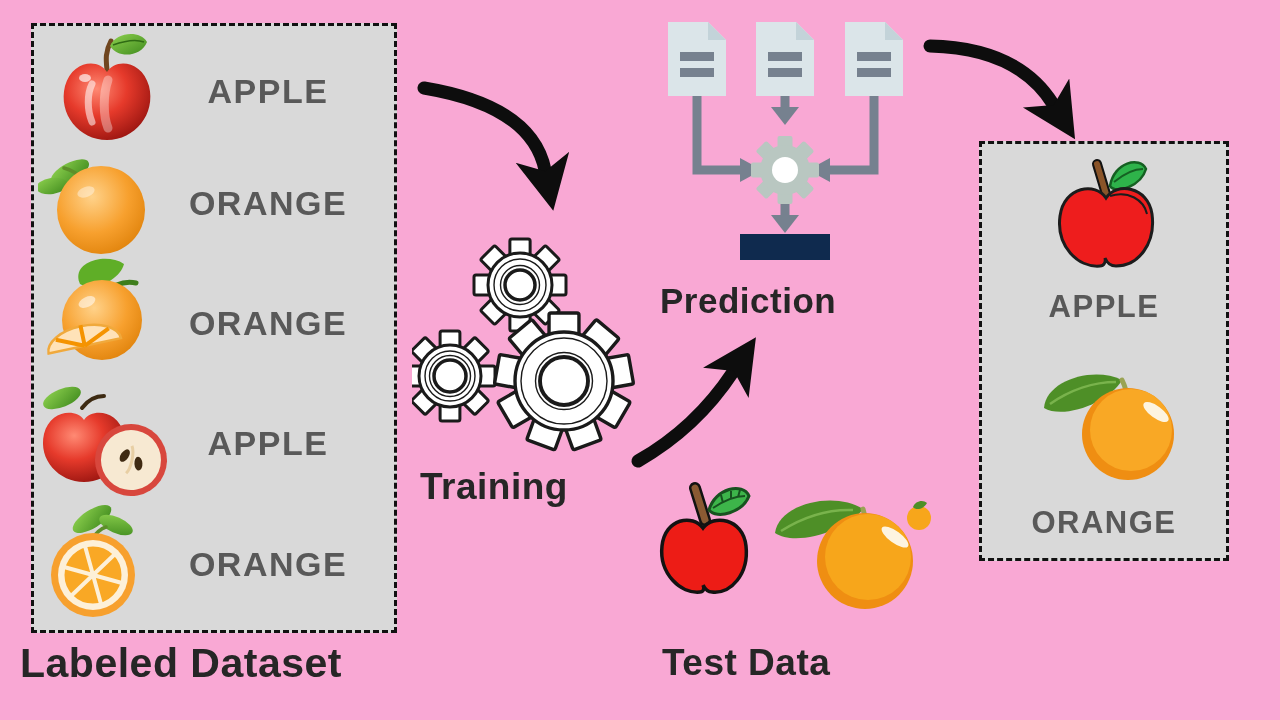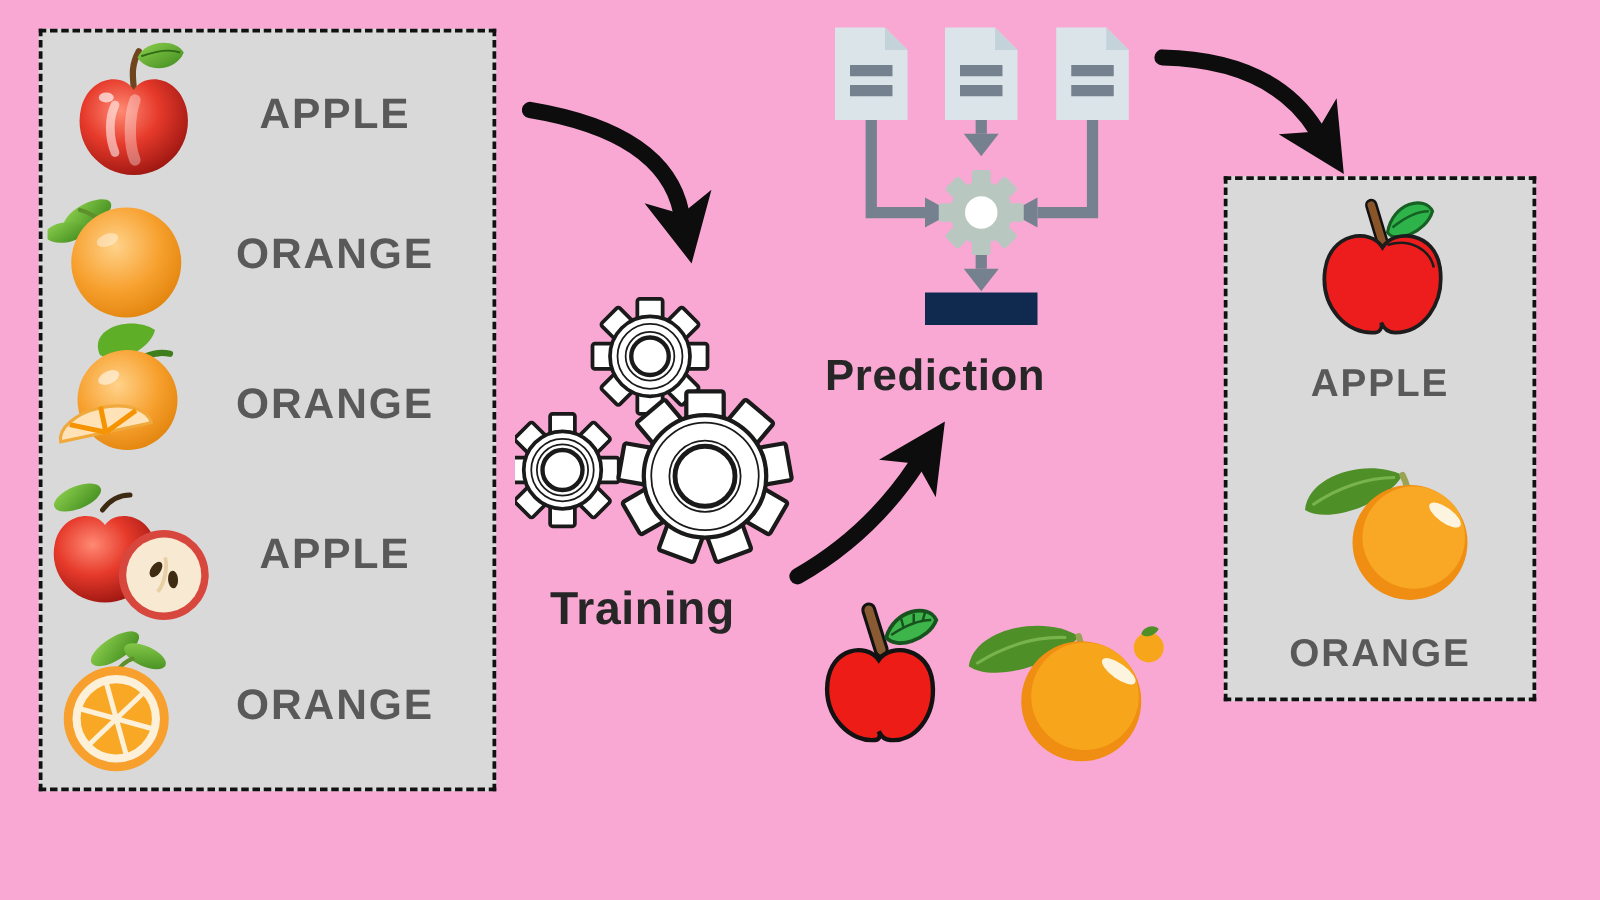--- a/index.html
+++ b/index.html
@@ -88,20 +88,21 @@
     <ellipse cx="76" cy="22" rx="18" ry="8" fill="url(#g-leaf)" transform="rotate(24 76 22)"></ellipse>
     <path d="M52,36 C56,30 60,26 66,24" stroke="#5d8f2a" stroke-width="3.5" fill="none" stroke-linecap="round"></path>
     <circle cx="53" cy="72" r="42" fill="#f7a02e"></circle>
     <circle cx="53" cy="72" r="35" fill="#fdf0d8"></circle>
     <circle cx="53" cy="72" r="30" fill="#f9a825"></circle>
     <path d="M82,80 L24,64 M61,101 L45,43 M31,93 L75,51" stroke="#fdf0d8" stroke-width="4" fill="none"></path>
     <circle cx="53" cy="72" r="30" fill="none" stroke="#fdf0d8" stroke-width="3"></circle>
   </svg>
   <div class="fruit-label" style="left:158px;top:545px;width:220px;font-size:34px;">ORANGE</div>
 
+  <div class="heading" style="left:20px;top:640px;width:386px;font-size:41px;">Labeled Dataset</div>
 
   <svg class="abs" style="left:0;top:0;pointer-events:none" width="1280" height="720">
     <defs>
       <marker id="ah" markerWidth="4.8" markerHeight="4.4" refX="1.0" refY="2.1" orient="auto">
         <path d="M0,0 L4.2,2.1 L0,4.2 L1.1,2.1 Z" fill="#0d0d0d"></path>
       </marker>
     </defs>
     <path d="M424,88 Q532,106 545,170" stroke="#0d0d0d" stroke-width="13" fill="none" stroke-linecap="round" marker-end="url(#ah)"></path>
     <path d="M638,461 Q696,428 733,372" stroke="#0d0d0d" stroke-width="13" fill="none" stroke-linecap="round" marker-end="url(#ah)"></path>
     <path d="M930,46 Q1018,48 1053,104" stroke="#0d0d0d" stroke-width="13" fill="none" stroke-linecap="round" marker-end="url(#ah)"></path>
@@ -145,21 +146,21 @@
         <rect x="137.04" y="85" width="29.92" height="31" rx="2" transform="rotate(200 152 153)" fill="#ffffff" stroke="#1a1a1a" stroke-width="3.4"></rect>
         <rect x="137.04" y="85" width="29.92" height="31" rx="2" transform="rotate(240 152 153)" fill="#ffffff" stroke="#1a1a1a" stroke-width="3.4"></rect>
         <rect x="137.04" y="85" width="29.92" height="31" rx="2" transform="rotate(280 152 153)" fill="#ffffff" stroke="#1a1a1a" stroke-width="3.4"></rect>
         <rect x="137.04" y="85" width="29.92" height="31" rx="2" transform="rotate(320 152 153)" fill="#ffffff" stroke="#1a1a1a" stroke-width="3.4"></rect>
         <circle cx="152" cy="153" r="49" fill="#ffffff" stroke="#1a1a1a" stroke-width="3.4"></circle>
         <circle cx="152" cy="153" r="43" fill="none" stroke="#1a1a1a" stroke-width="1.4"></circle>
         <circle cx="152" cy="153" r="24" fill="#ffffff" stroke="#1a1a1a" stroke-width="3.9"></circle>
         <circle cx="152" cy="153" r="28.5" fill="none" stroke="#1a1a1a" stroke-width="1.4"></circle>
       </g>
   </svg>
-  <div class="heading" style="left:440px;top:466px;width:200px;font-size:37px;">Training</div>
+  <div class="heading" style="left:420px;top:466px;width:200px;font-size:37px;">Training</div>
 
   <svg class="abs" style="left:658px;top:12px" width="252" height="252" viewBox="0 0 252 252">
     <g>
       <path d="M10,10 L50,10 L68,28 L68,84 L10,84 Z" fill="#dbe5e9"></path>
       <path d="M50,10 L68,28 L50,28 Z" fill="#c3d3d9"></path>
       <rect x="22" y="40" width="34" height="9" fill="#76818f"></rect>
         <rect x="22" y="56" width="34" height="9" fill="#76818f"></rect>
     </g>
     <g>
       <path d="M98,10 L138,10 L156,28 L156,84 L98,84 Z" fill="#dbe5e9"></path>
@@ -213,20 +214,21 @@
     <path d="M10,48 C14,18 70,6 98,24 C82,46 30,62 10,48 Z" fill="#4e8f27"></path>
     <path d="M16,46 C38,32 62,24 88,25" stroke="#79b34c" stroke-width="2.5" fill="none"></path>
     <path d="M98,24 C100,30 101,36 100,42" stroke="#9aa353" stroke-width="5" fill="none" stroke-linecap="round"></path>
     <circle cx="100" cy="76" r="48" fill="#ef8e12"></circle>
     <circle cx="103" cy="72" r="43" fill="#f7a61b"></circle>
     <ellipse cx="130" cy="52" rx="16" ry="6" fill="#fdf4e0" transform="rotate(36 130 52)"></ellipse>
     <circle cx="154" cy="33" r="12" fill="#f7a61b"></circle>
     <path d="M148,22 C150,16 158,14 162,18 C159,24 151,26 148,22 Z" fill="#4e8f27"></path>
   </svg>
 
+  <div class="heading" style="left:662px;top:642px;width:248px;font-size:37px;">Test Data</div>
 
   <section class="box" style="left:979px;top:141px;width:250px;height:420px;"></section>
 
   <svg class="abs" style="left:1044px;top:150px" width="124" height="128" viewBox="0 0 124 128">
     <path d="M62,44 L53,14" stroke="#121212" stroke-width="10" stroke-linecap="round"></path>
     <path d="M62,44 L53,14" stroke="#8a5429" stroke-width="6" stroke-linecap="round"></path>
     <path d="M66,36 C70,12 96,6 102,19 C97,36 72,45 66,36 Z" fill="#2eb34a" stroke="#156022" stroke-width="2.5"></path>
     <path d="M70,32 C81,23 91,19 99,19" stroke="#156022" stroke-width="2" fill="none"></path>
     <path d="M62,48 C52,32 20,36 16,66 C12,96 34,118 56,116 C60,116 62,112 61,108 C63,113 67,116 72,116 C94,116 112,94 108,64 C104,36 72,32 62,48 Z" fill="#ee1d1d" stroke="#1c1c1c" stroke-width="3"></path>
     <path d="M66,46 C84,40 100,50 103,64" stroke="#1c1c1c" stroke-width="2" fill="none"></path>

